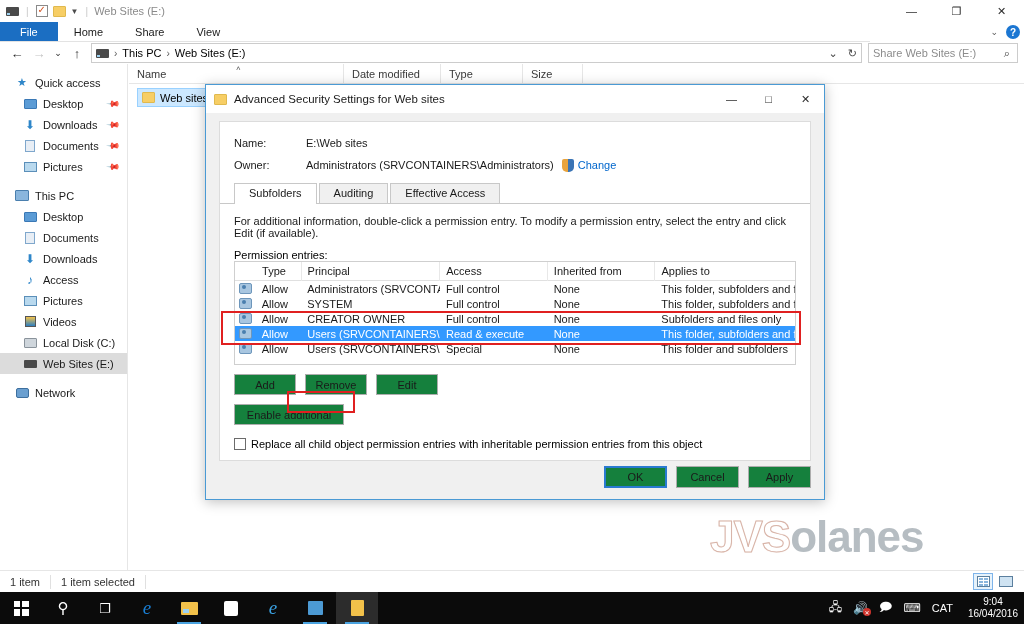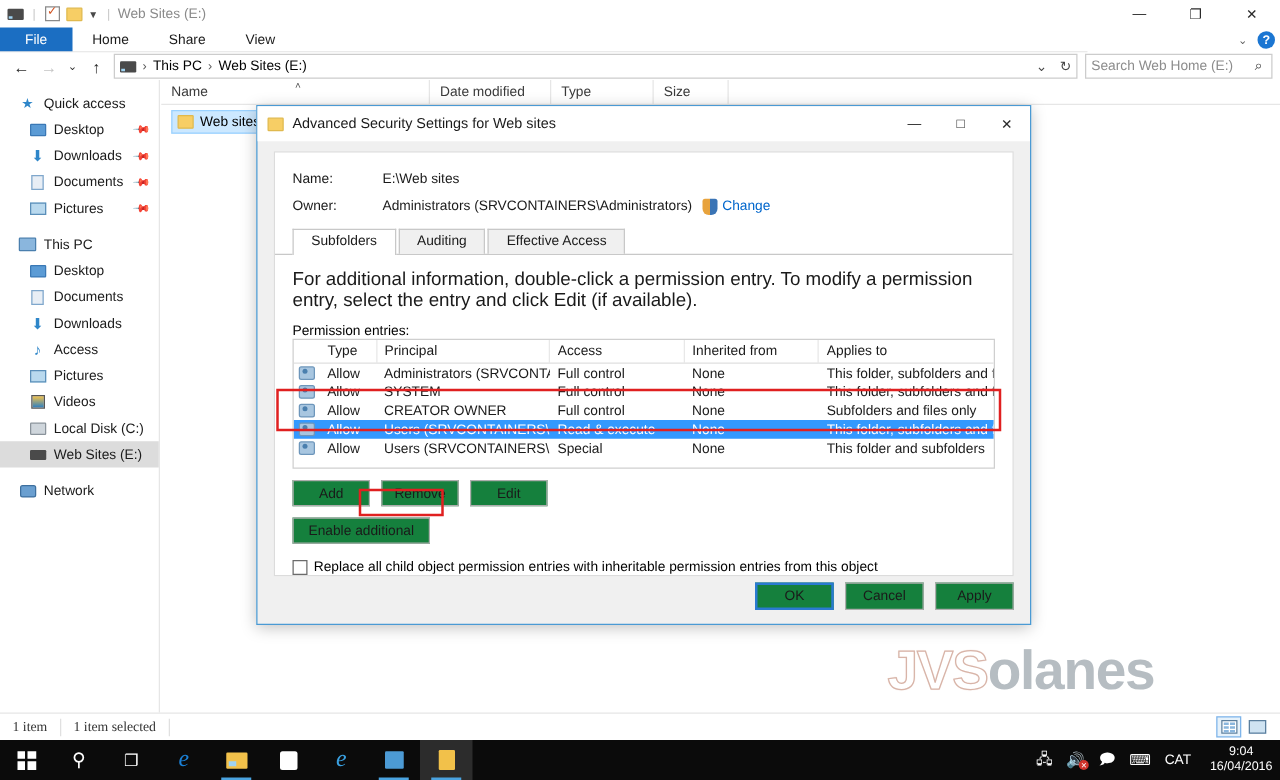--- a/index.html
+++ b/index.html
@@ -164,21 +164,21 @@
     height: 19px; display: flex; align-items: center;
     padding: 0 6px 0 4px; font-size: 11px;
     background: #cce8ff; border: 1px solid #99d1ff;
   }
   .filerow .folder-glyph { margin-right: 5px; }
 
   
   .statusbar {
     position: absolute; left: 0; bottom: 32px; width: 1024px; height: 22px;
     background: #fff; border-top: 1px solid #e6e6e6;
-    display: flex; align-items: center; font-size: 11px; color: #333; font-family: Liberation Serif, serif;
+    display: flex; align-items: center; font-size: 11px; color: #333;
   }
   .st-seg { padding: 0 10px; border-right: 1px solid #e0e0e0; height: 14px;
             display: flex; align-items: center; }
   .view-btns { margin-left: auto; display: flex; gap: 3px; padding-right: 8px; }
   .vbtn {
     width: 20px; height: 17px; display: flex;
     align-items: center; justify-content: center;
     border: 1px solid transparent;
   }
   .vbtn.active { border-color: #7eb4ea; background: #e6f2fb; }
@@ -281,21 +281,21 @@
     border-bottom: 1px solid #c8c8c8; margin-top: 6px;
     margin-left: -14px; margin-right: -14px; padding-left: 14px;
   }
   .tab {
     padding: 3px 14px 4px 14px; font-size: 11px;
     border: 1px solid #c8c8c8; border-bottom: none;
     background: #f0f0f0; margin-right: 2px; color: #1a1a1a;
   }
   .tab.active { background: #ffffff; position: relative; top: 1px; padding-bottom: 5px; }
 
-  .info-text { font-size: 15px; margin-top: 11px; color: #1a1a1a; }
+  .info-text { font-size: 11px; margin-top: 11px; color: #1a1a1a; }
   .entries-label { font-size: 11px; margin-top: 10px; margin-bottom: 0; }
 
   .table-wrap {
     border: 1px solid #cfcfcf; background: #fff;
     height: 104px; position: relative; overflow: hidden;
   }
   .thead {
     display: flex; height: 19px; align-items: center;
     border-bottom: 1px solid #e0e0e0; font-size: 11px; color: #1a1a1a;
   }
@@ -388,21 +388,21 @@
       <span class="drive-glyph"></span>
       <span class="crumb-sep">›</span>
       <span>This PC</span>
       <span class="crumb-sep">›</span>
       <span>Web Sites (E:)</span>
       <span class="addr-drop">
         <span>⌄</span>
         <span>↻</span>
       </span>
     </div>
-    <div class="search-box">Search Web Home (E:)</div>
+    <div class="search-box">Share Web Sites (E:)</div>
     <span class="search-glyph" style="position:absolute;right:14px;">⌕</span>
   </div>
 
   <div class="sidebar">
     <div class="nav-item">
       <span class="nav-ico ico-star">★</span>
       <span>Quick access</span>
     </div>
     <div class="nav-item indent">
       <span class="nav-ico">

